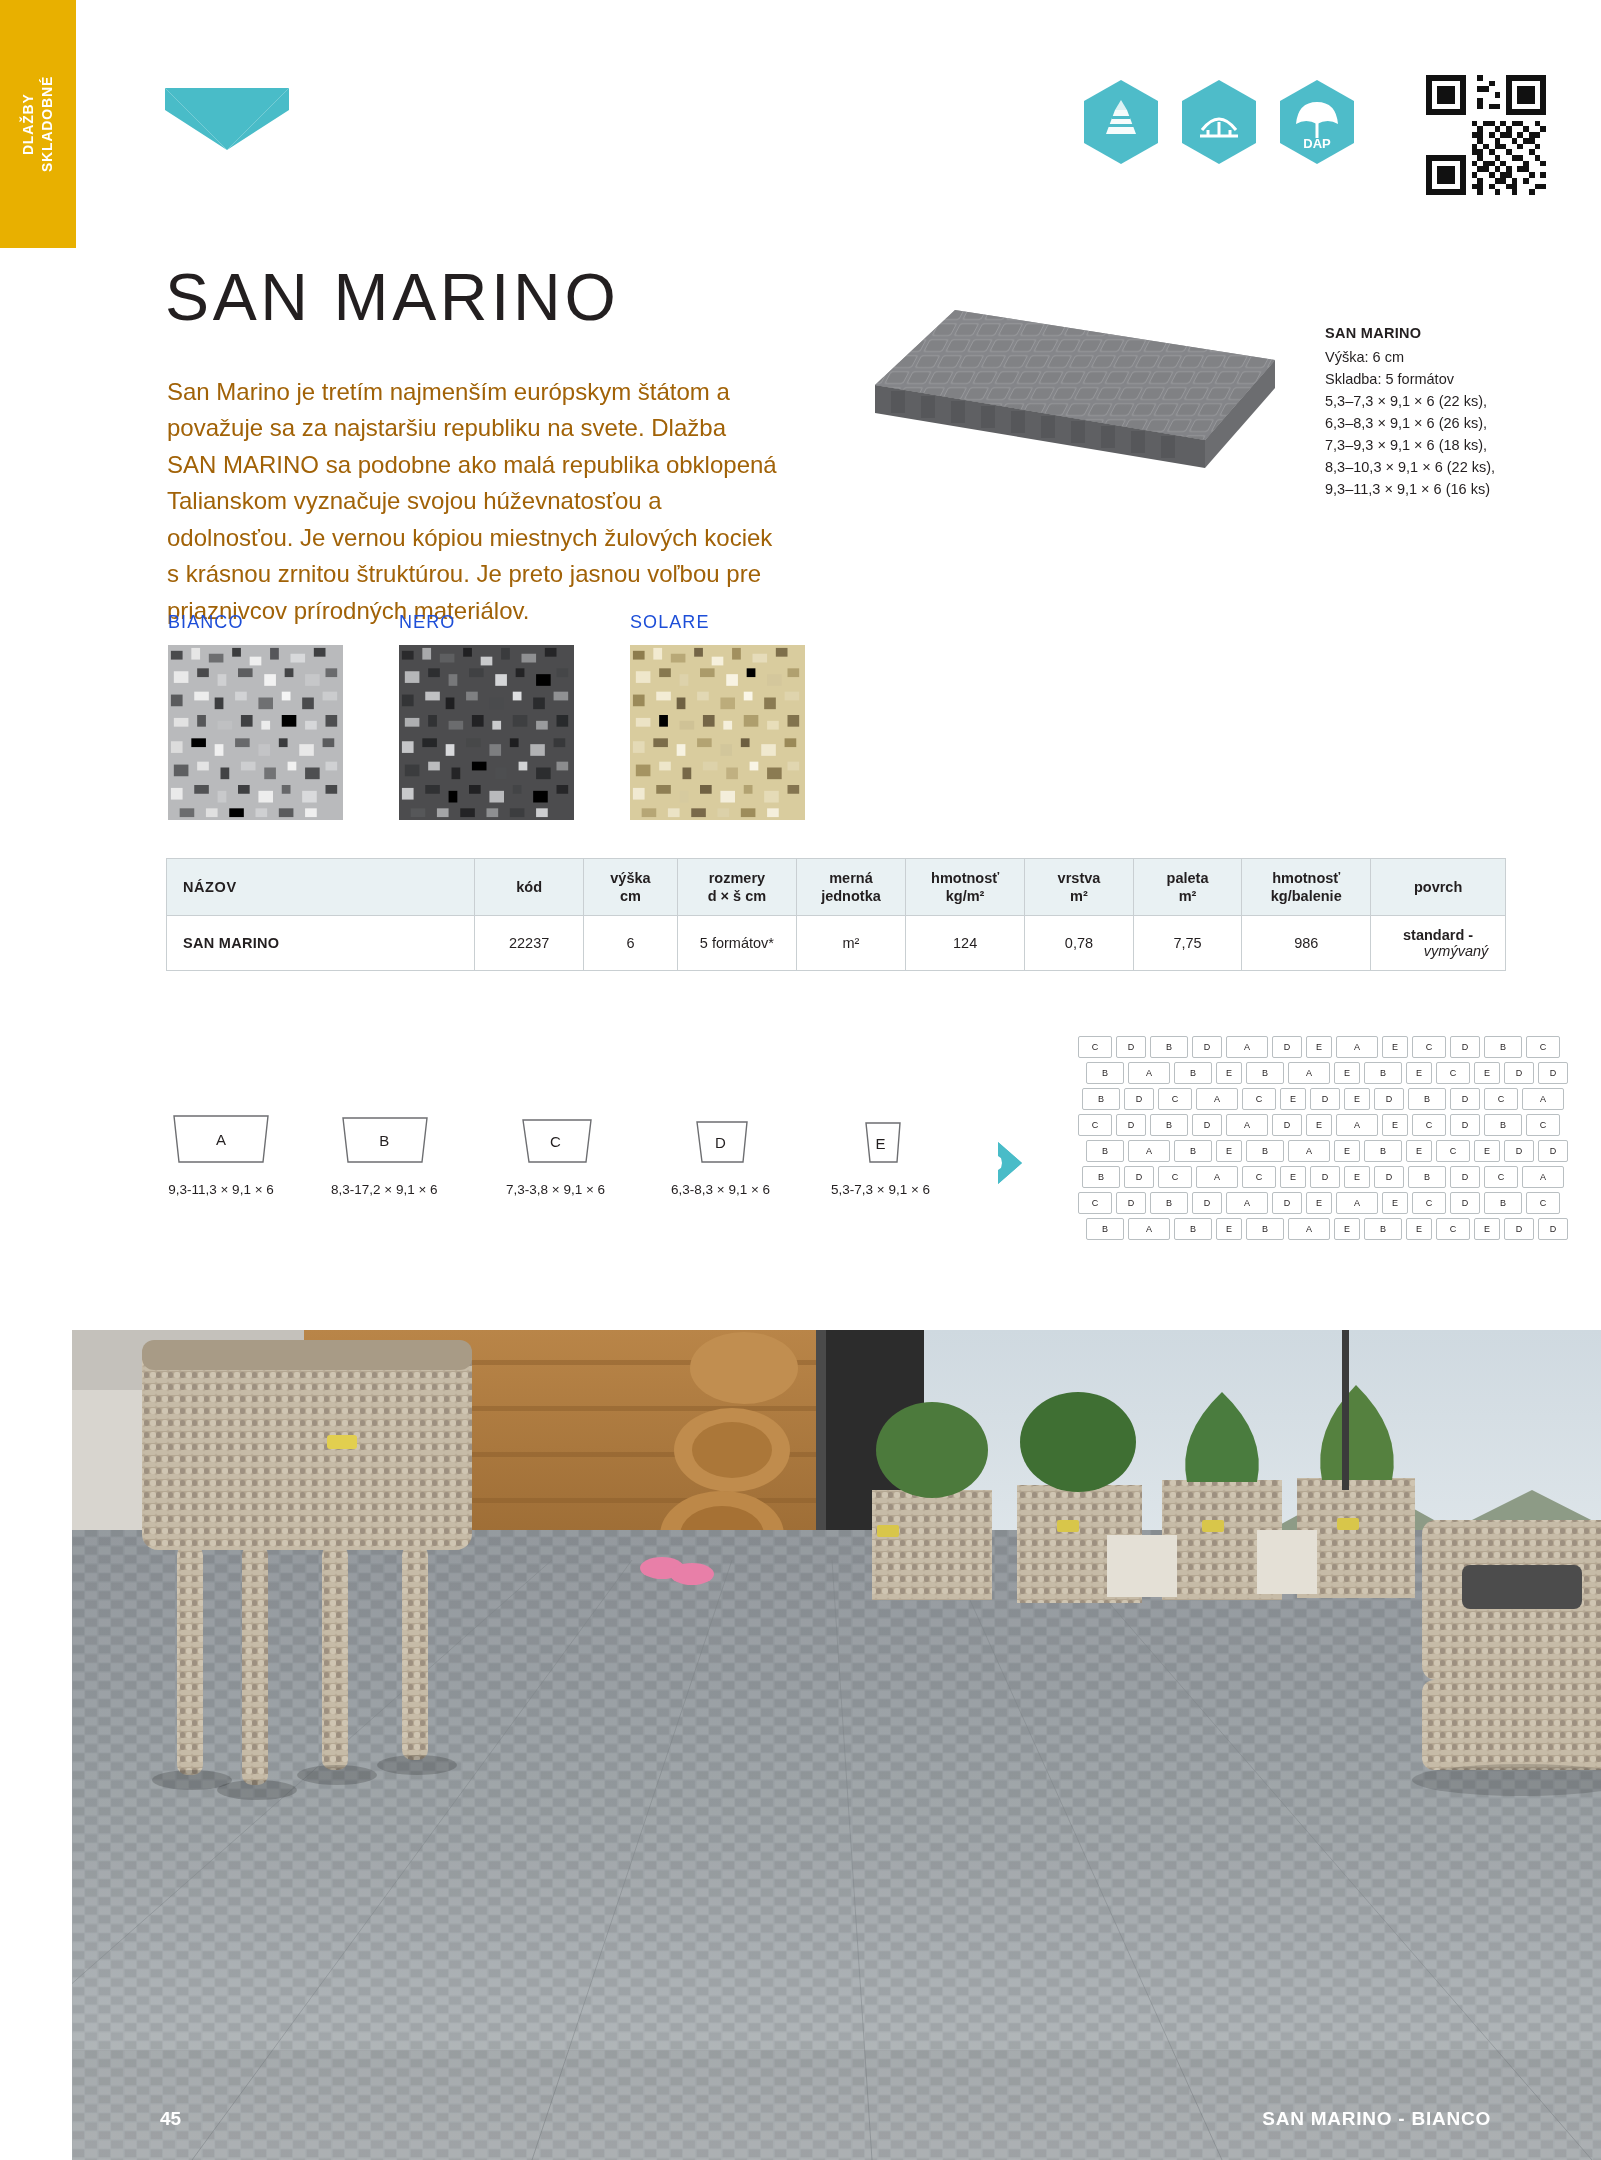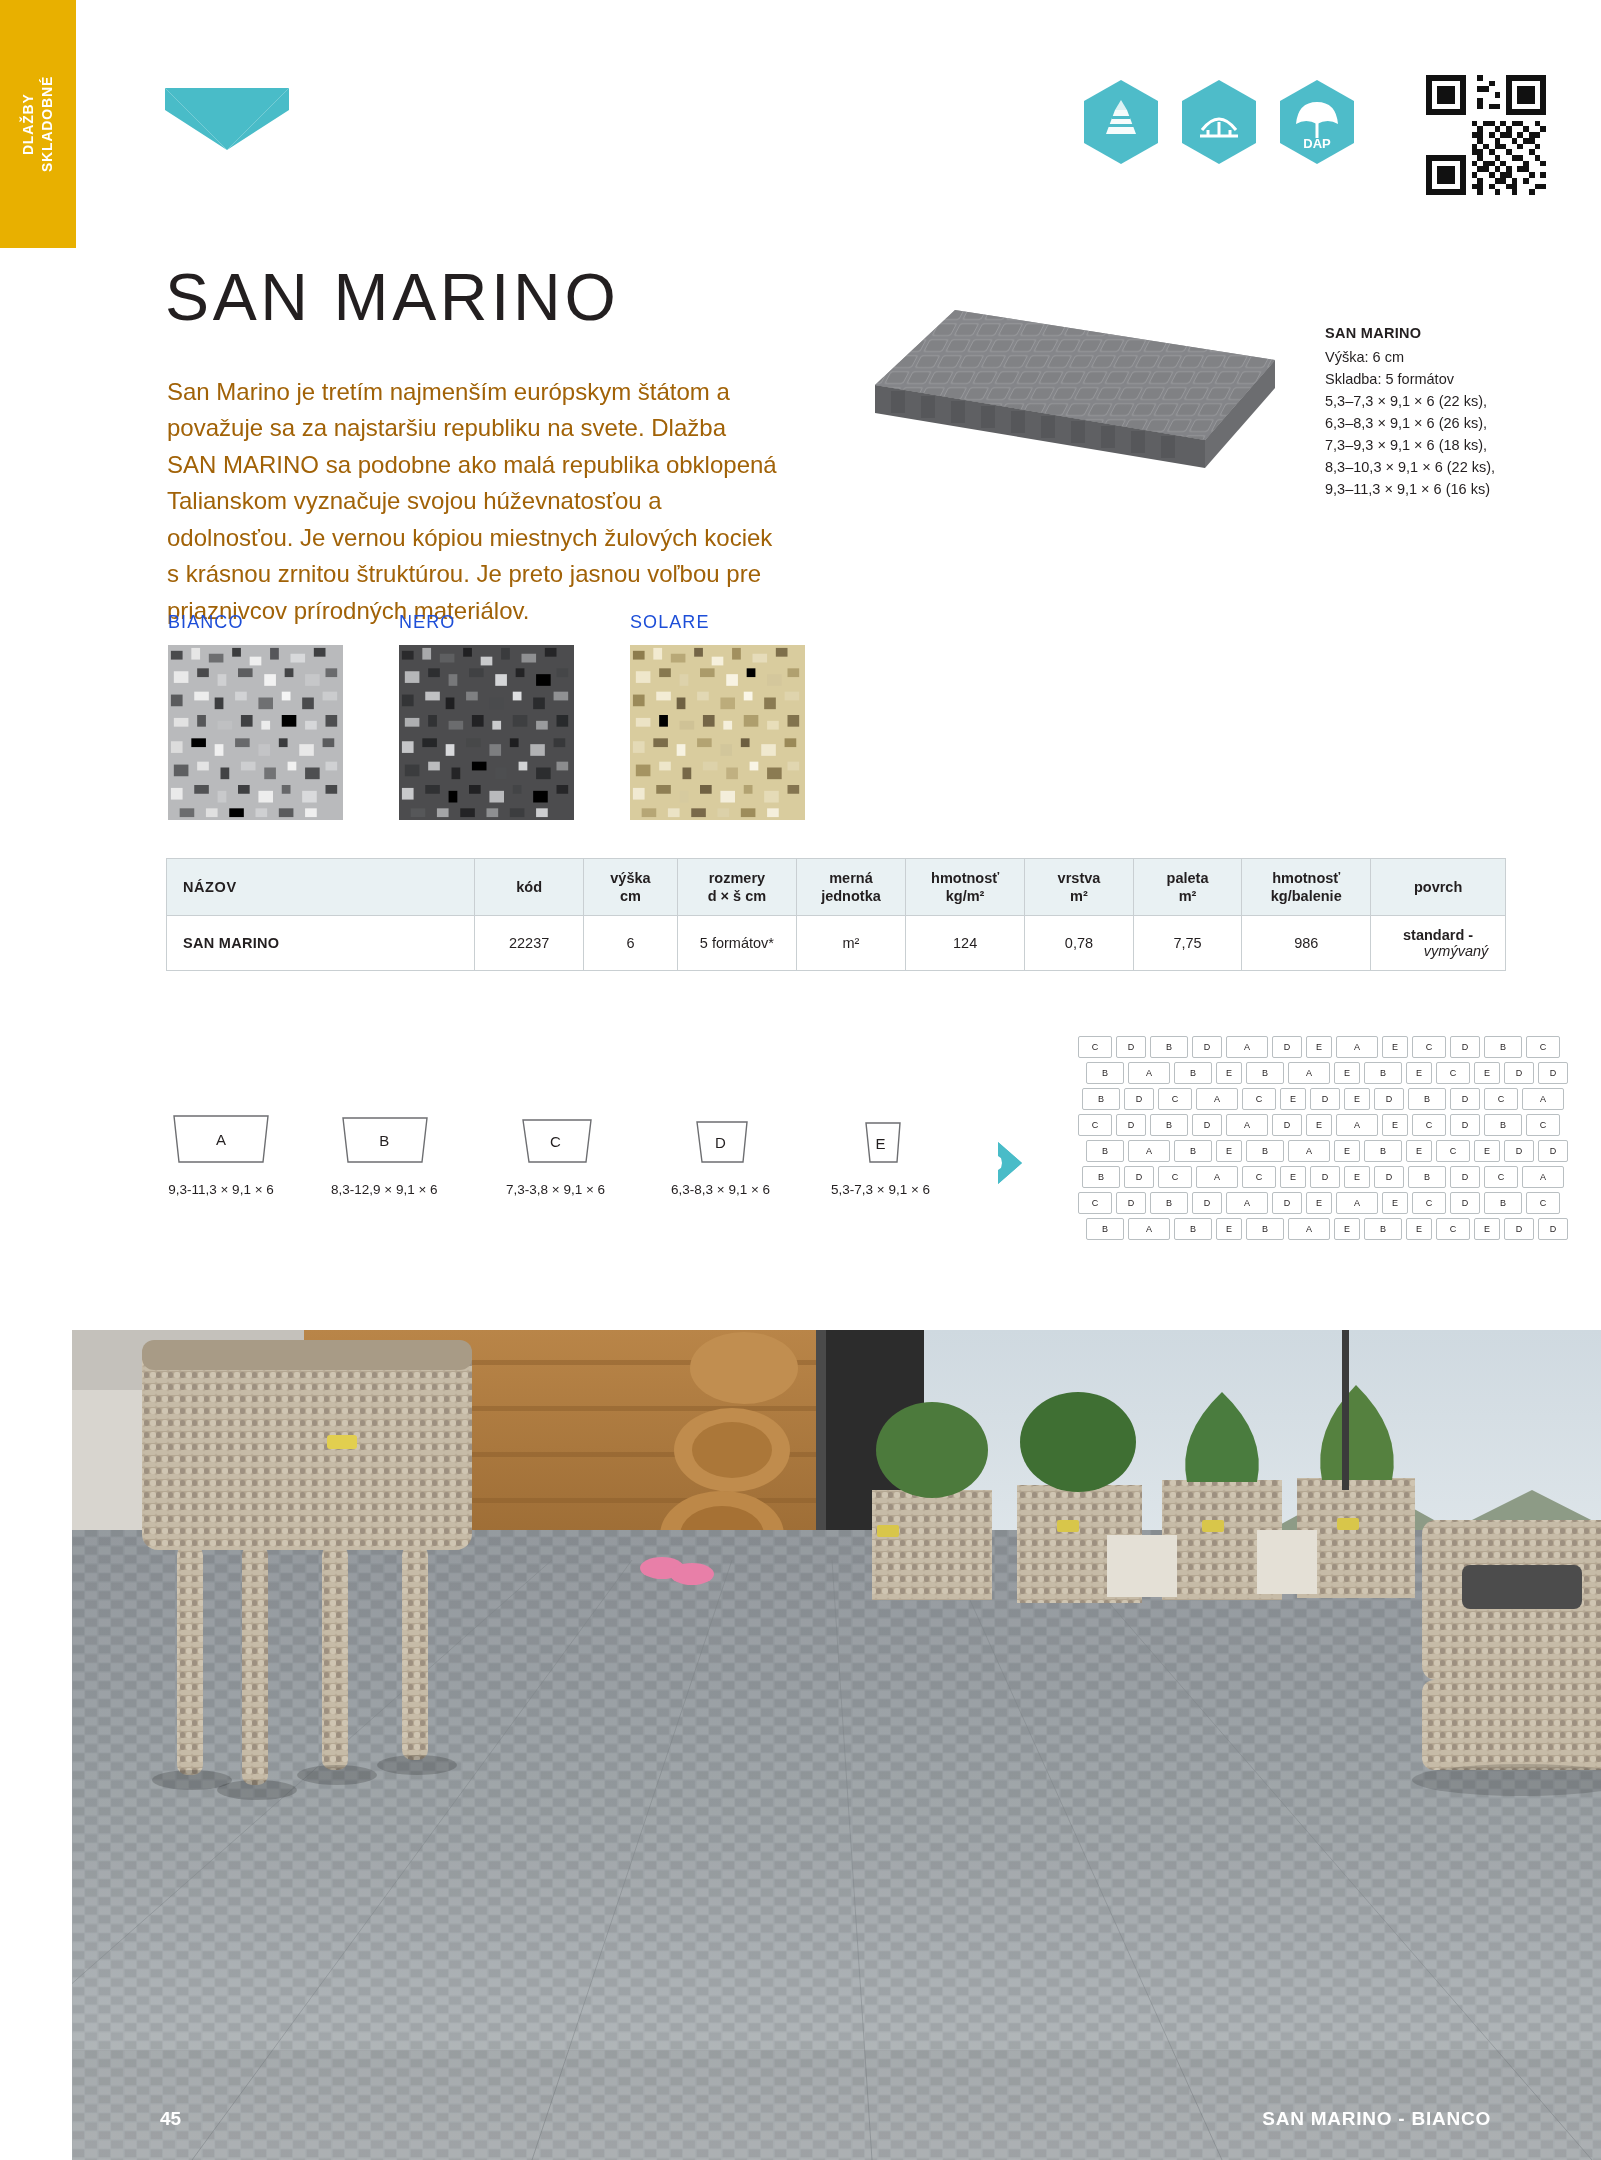--- a/index.html
+++ b/index.html
@@ -730,21 +730,21 @@
     <div class="dim">9,3-11,3 × 9,1 × 6</div>
   </div>
 
   <div class="fmt" style="left:165px; top:2px;">
     <div class="shape" style="width:102px;height:56px;">
       <svg width="102" height="56" viewBox="0 0 102 56">
         <path d="M10 6 L94 6 L89 50 L15 50 Z" fill="#ffffff" stroke="#6d6e71" stroke-width="1.4"></path>
       </svg>
       <span class="letter">B</span>
     </div>
-    <div class="dim">8,3-12,9 × 9,1 × 6</div>
+    <div class="dim">8,3-17,2 × 9,1 × 6</div>
   </div>
 
   <div class="fmt" style="left:340px; top:4px;">
     <div class="shape" style="width:90px;height:54px;">
       <svg width="90" height="54" viewBox="0 0 90 54">
         <path d="M12 6 L80 6 L75 48 L18 48 Z" fill="#ffffff" stroke="#6d6e71" stroke-width="1.4"></path>
       </svg>
       <span class="letter">C</span>
     </div>
     <div class="dim">7,3-3,8 × 9,1 × 6</div>

